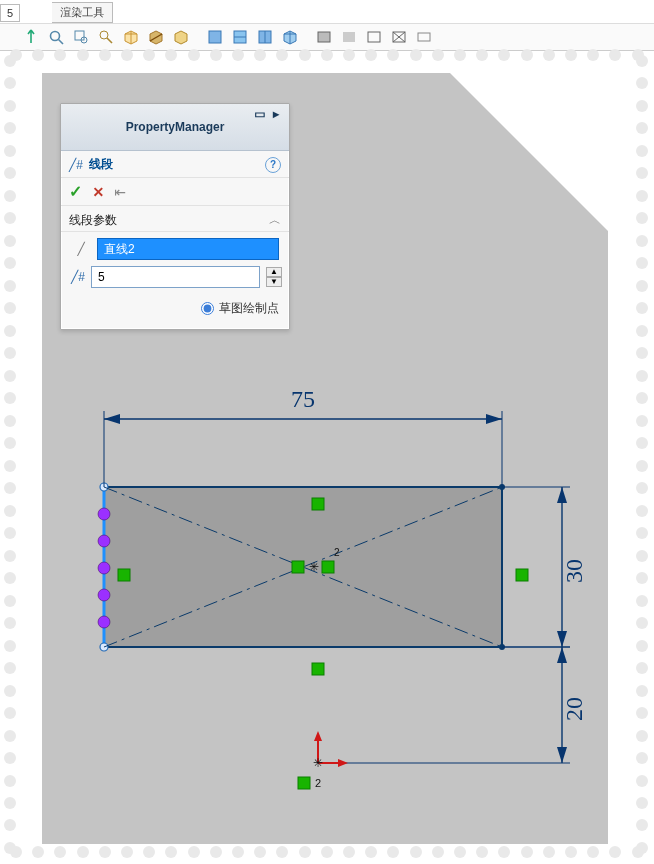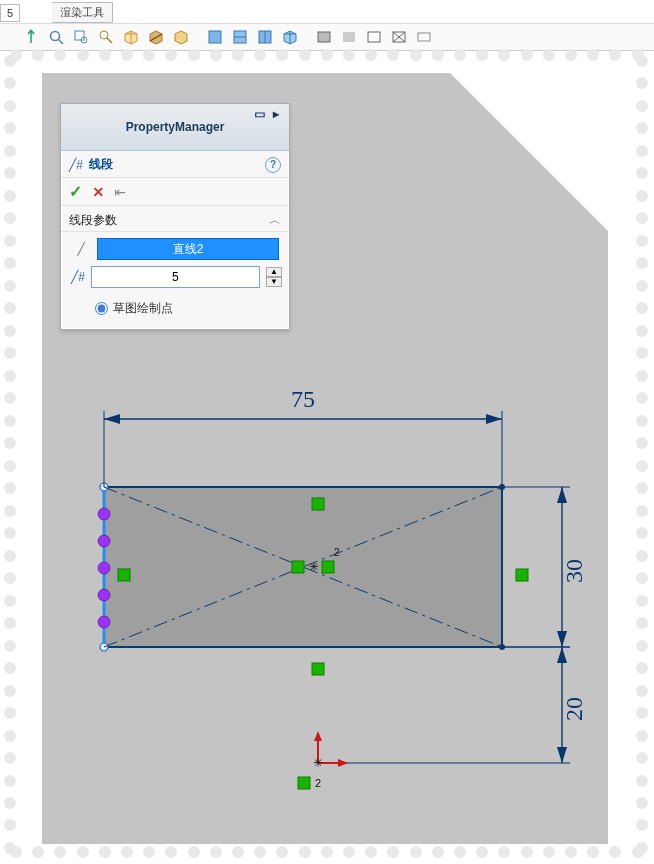--- a/index.html
+++ b/index.html
@@ -91,26 +91,25 @@
   .pm-actions .x  { color:#c0392b; font-size:14px; font-weight:bold;}
   .pm-actions .pin2 { color:#888; font-size:14px;}
   .pm-sec-hdr { padding:6px 8px 2px 8px; display:flex; justify-content:space-between; align-items:flex-end; font-size:12px; color:#222; border-bottom:1px solid #e2e2e2;}
   .pm-sec-hdr .chev { color:#666; }
   .pm-form { padding:6px 10px 12px 10px; }
   .pm-line { display:flex; align-items:center; gap:6px; margin-bottom:6px;}
   .pm-line .ic { width:20px; text-align:center; color:#777;}
   .pm-input {
     flex:1; font-size:12px; padding:3px 6px; border:1px solid #7da2c9;
     background:#fff;
-    text-align:center;
   }
   .pm-input.sel { background:#1e90ff; color:#fff; border:1px solid #0b65c2; }
   .spinner { width:16px; display:flex; flex-direction:column; }
   .spinner button { width:16px; height:10px; font-size:8px; line-height:8px; border:1px solid #aaa; background:#eee; padding:0;}
-  .pm-radio { display:flex; align-items:center; gap:5px; margin-left:24px; margin-top:12px; font-size:12px; color:#333;}
+  .pm-radio { display:flex; align-items:center; gap:5px; margin-left:24px; margin-top:12px; font-size:12px; color:#333;justify-content:flex-end;}
   .pm-radio input { accent-color:#3b7dd8; }
   
   .sketch {
     position:absolute; left:0; right:0; top:316px; bottom:0;
     pointer-events:none;
   }
   .dim-text { font-family: "Times New Roman", serif; font-size:24px; fill:#07356e; }
   .dim-text-v { font-family: "Times New Roman", serif; font-size:24px; fill:#07356e; }
   .arrow { fill:#07356e; }
   .ghandle { fill:#18b400; stroke:#0a7f00; stroke-width:1; }

